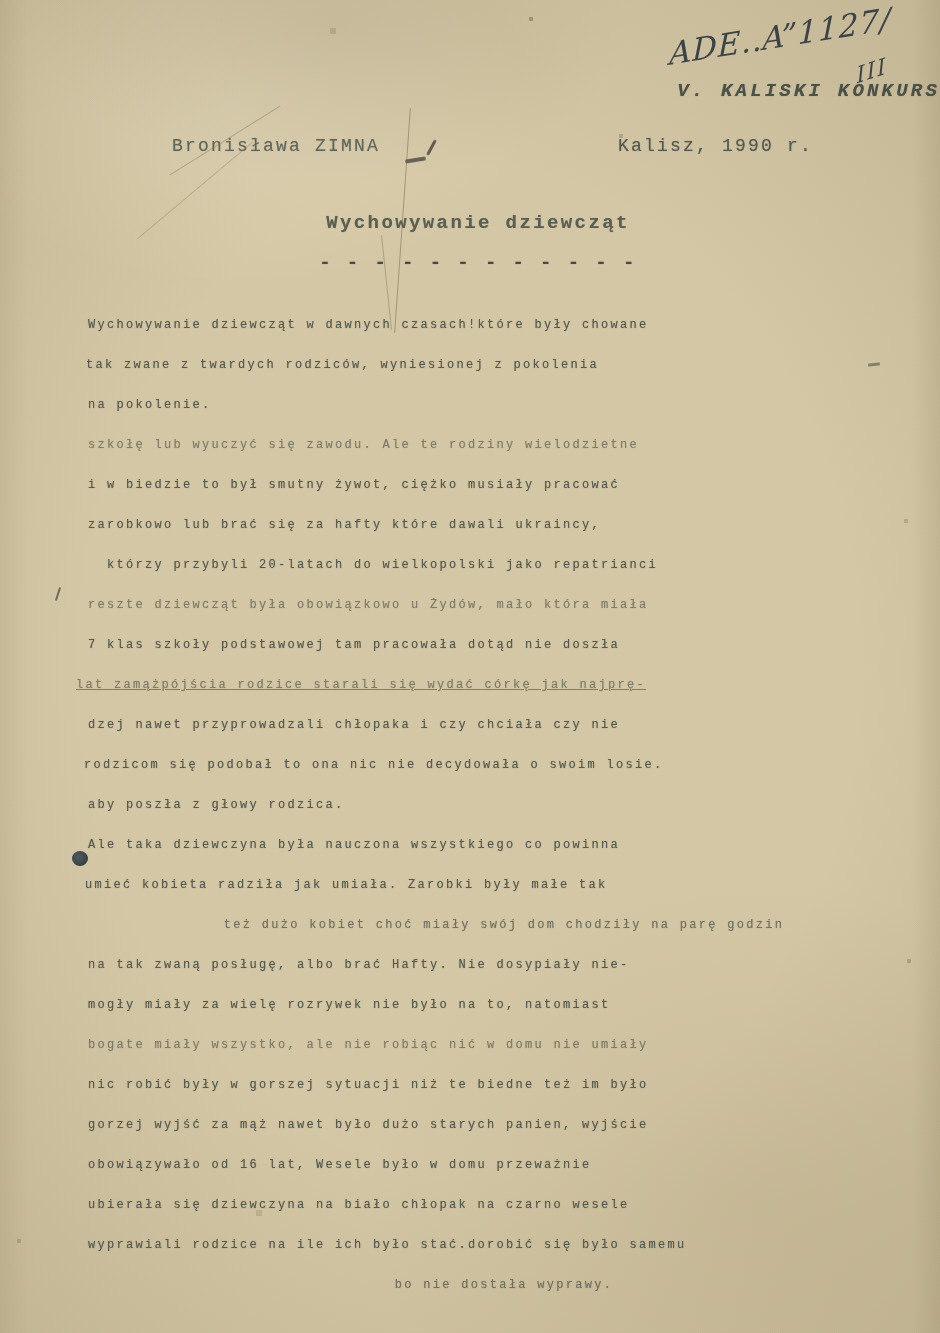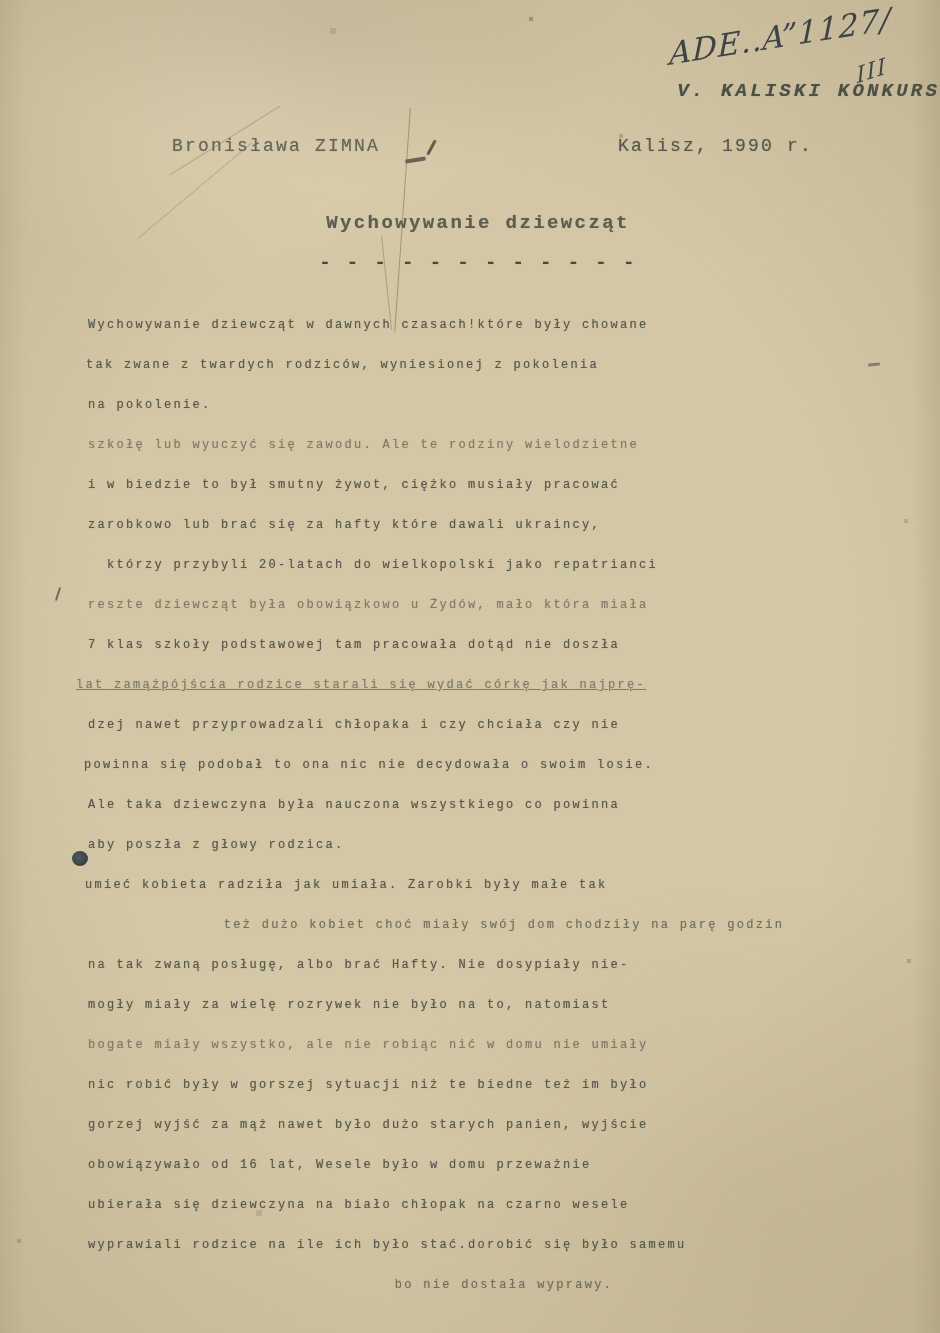--- a/index.html
+++ b/index.html
@@ -231,23 +231,23 @@
     <div class="line">tak zwane z twardych rodziców, wyniesionej z pokolenia</div>
     <div class="line">na pokolenie.</div>
     <div class="line">szkołę lub wyuczyć się zawodu. Ale te rodziny wielodzietne</div>
     <div class="line">i w biedzie to był smutny żywot, ciężko musiały pracować</div>
     <div class="line">zarobkowo lub brać się za hafty które dawali ukraincy,</div>
     <div class="line">którzy przybyli 20-latach do wielkopolski jako repatrianci</div>
     <div class="line">reszte dziewcząt była obowiązkowo u Żydów, mało która miała</div>
     <div class="line">7 klas szkoły podstawowej tam pracowała dotąd nie doszła</div>
     <div class="line">lat zamążpójścia rodzice starali się wydać córkę jak najprę-</div>
     <div class="line">dzej nawet przyprowadzali chłopaka i czy chciała czy nie</div>
-    <div class="line">powinna się podobał to ona nic nie decydowała o swoim losie.</div>
+    <div class="line">rodzicom się podobał to ona nic nie decydowała o swoim losie.</div>
+    <div class="line">aby poszła z głowy rodzica.</div>
     <div class="line">Ale taka dziewczyna była nauczona wszystkiego co powinna</div>
-    <div class="line">aby poszła z głowy rodzica.</div>
     <div class="line">umieć kobieta radziła jak umiała. Zarobki były małe tak</div>
     <div class="line">też dużo kobiet choć miały swój dom chodziły na parę godzin</div>
     <div class="line">na tak zwaną posługę, albo brać Hafty. Nie dosypiały nie-</div>
     <div class="line">mogły miały za wielę rozrywek nie było na to, natomiast</div>
     <div class="line">bogate miały wszystko, ale nie robiąc nić w domu nie umiały</div>
     <div class="line">nic robić były w gorszej sytuacji niż te biedne też im było</div>
     <div class="line">gorzej wyjść za mąż nawet było dużo starych panien, wyjście</div>
     <div class="line">obowiązywało od 16 lat, Wesele było w domu przeważnie</div>
     <div class="line">ubierała się dziewczyna na biało chłopak na czarno wesele</div>
     <div class="line">wyprawiali rodzice na ile ich było stać.dorobić się było samemu</div>

